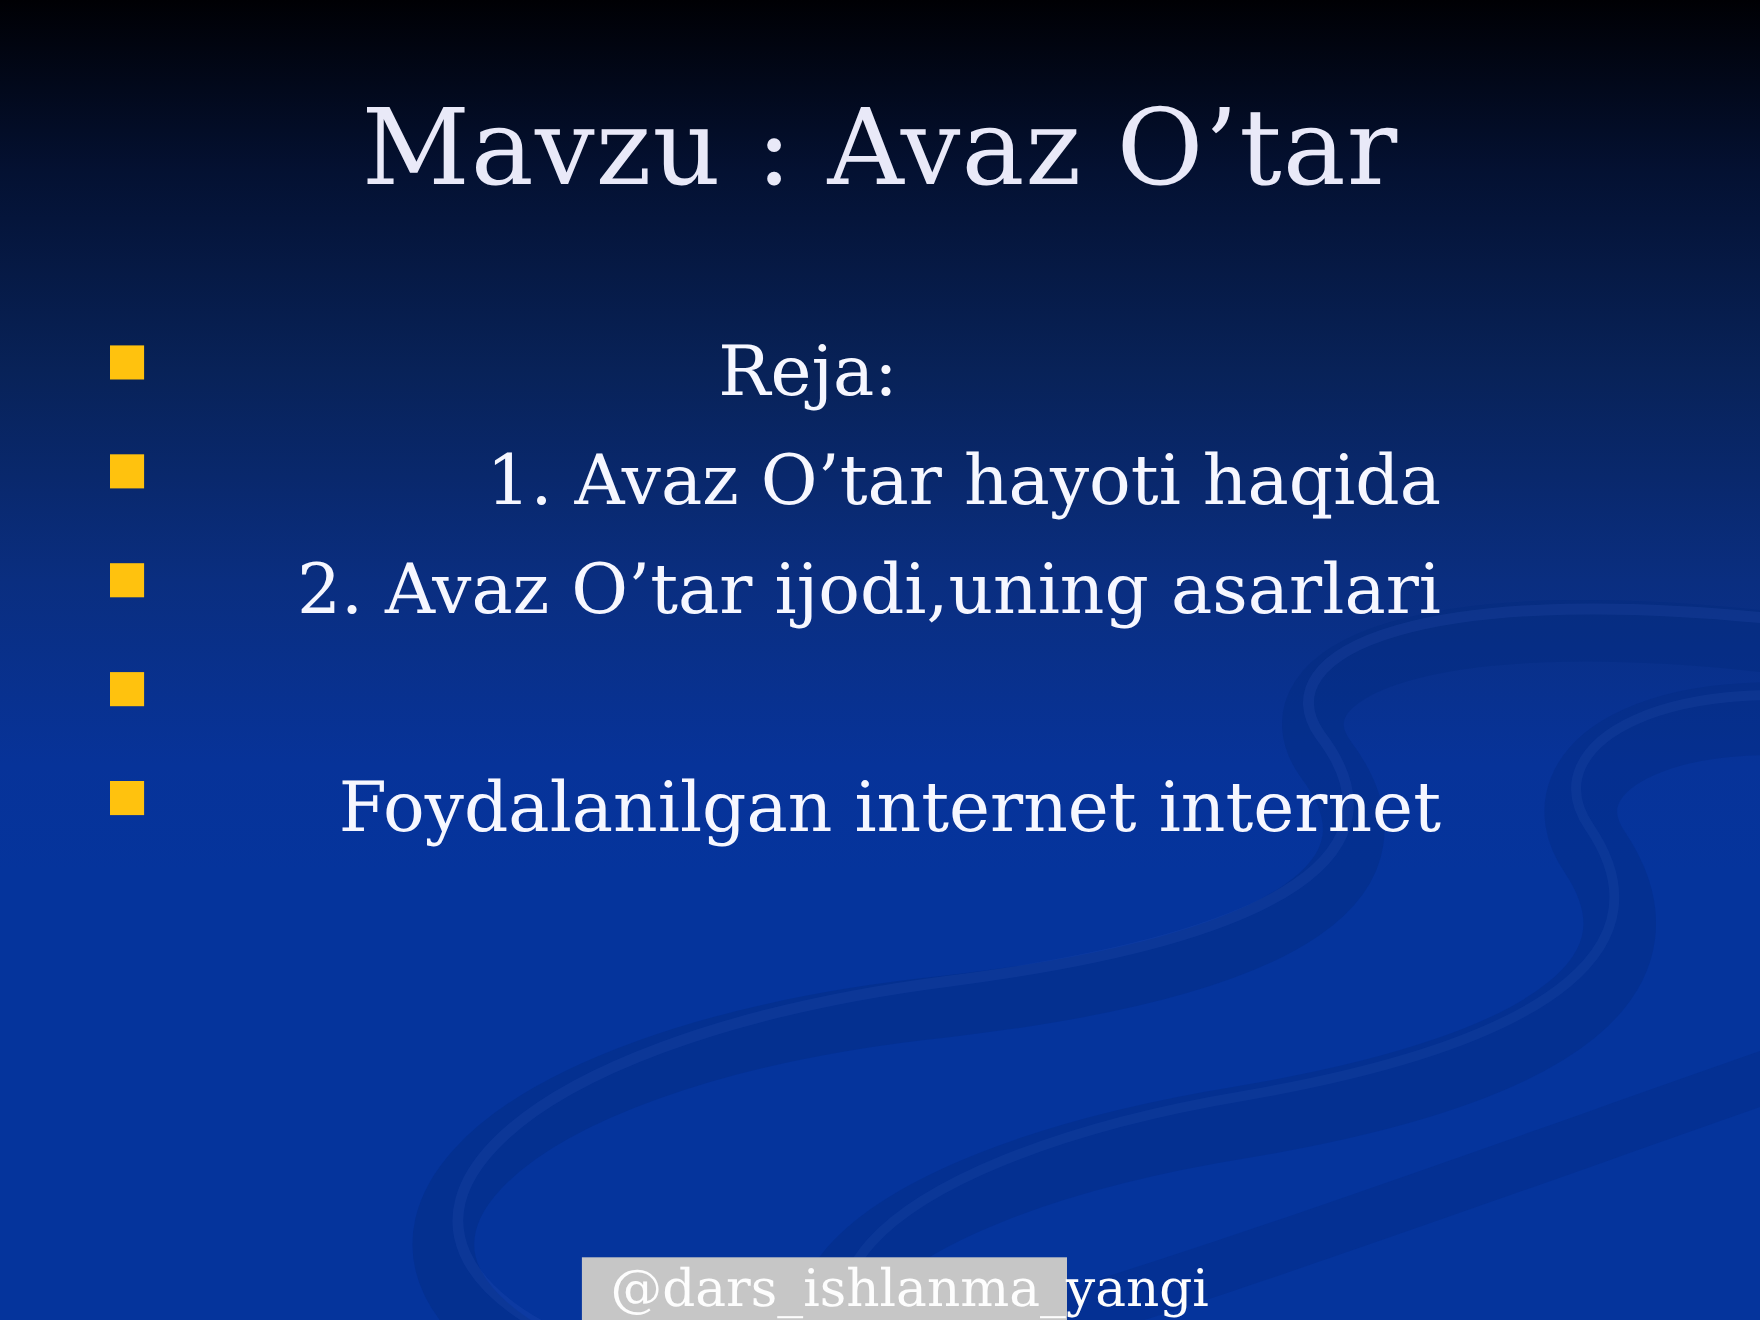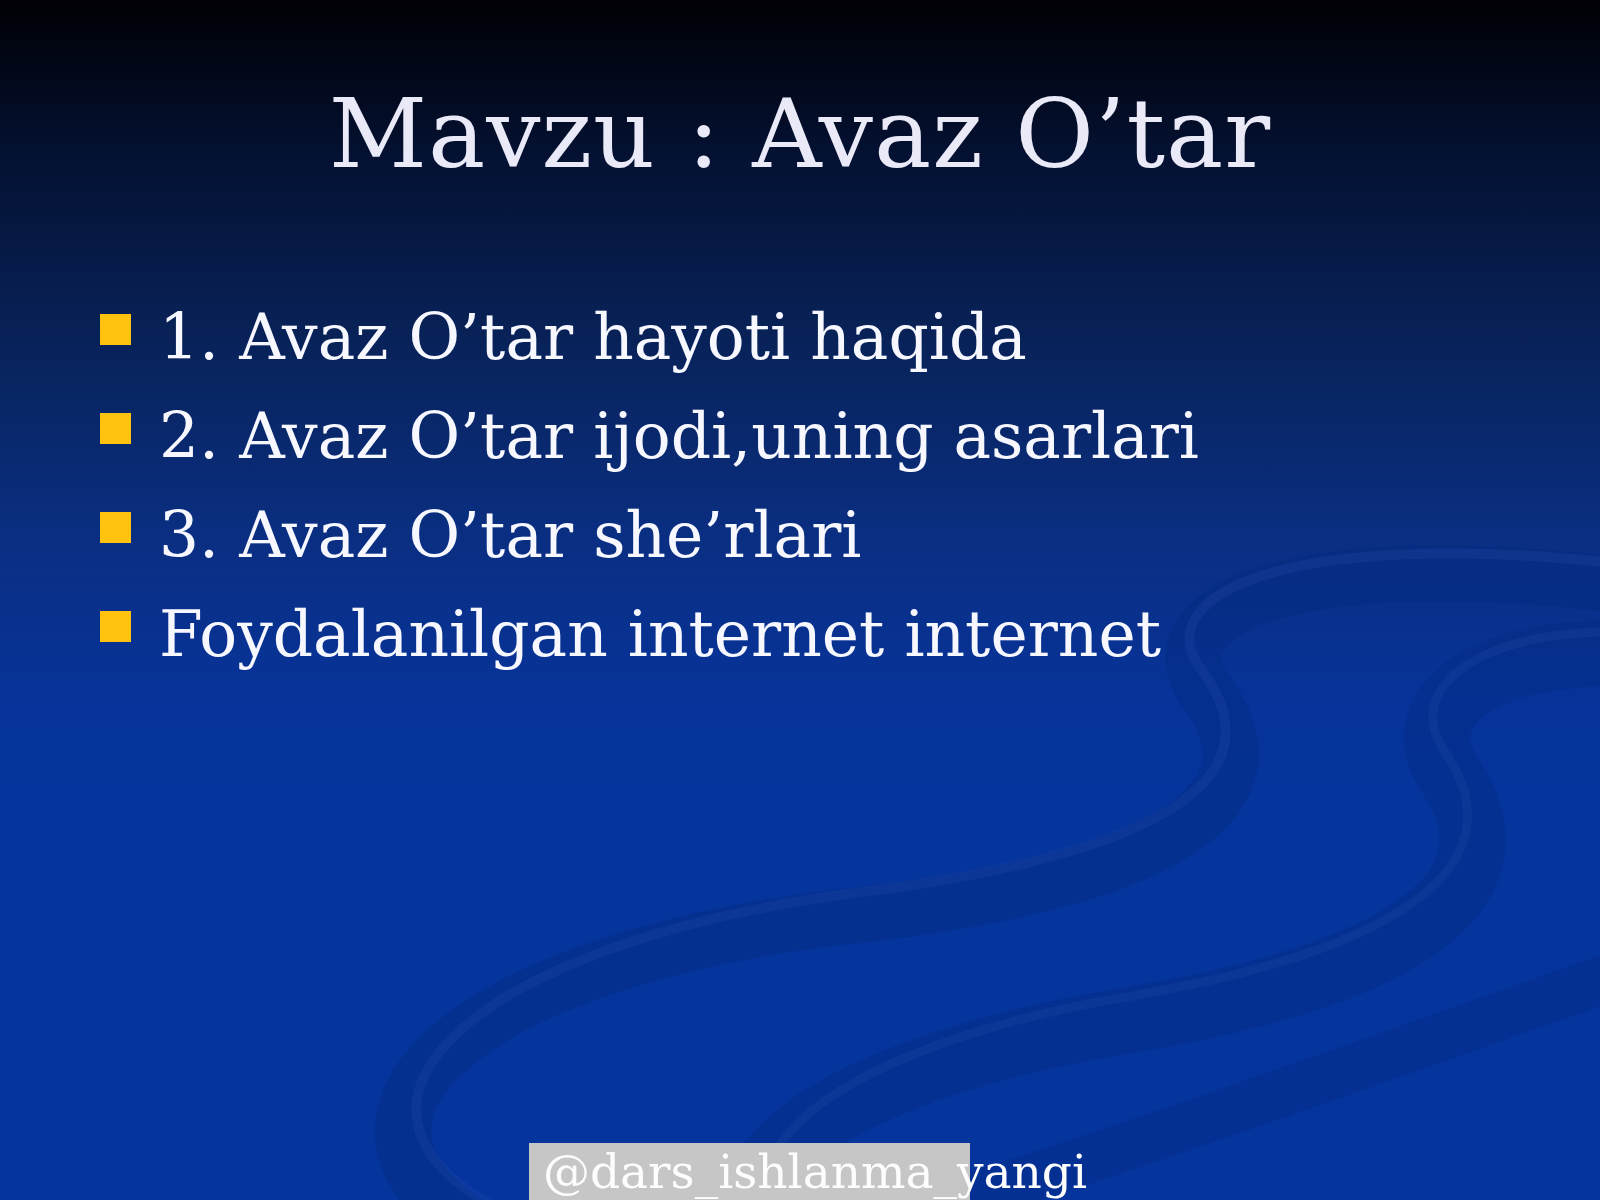--- a/index.html
+++ b/index.html
@@ -28,27 +28,28 @@
   .row{display:flex;align-items:flex-start;height:99px;}
   .sq{
     flex:0 0 auto;width:31px;height:31px;margin-top:22px;
     background:var(--bullet-color,#FFC20E);
   }
   .txt{
     flex:1 1 auto;margin-left:28px;
     font-size:63px;line-height:92px;
     color:var(--body-color,#F6F7FF);
     white-space:nowrap;
+    text-align:right;
   }
   .txt.center{text-align:center;margin-left:0;padding-left:28px;}
   
   .watermark{
     position:absolute;left:529px;top:1143px;width:441px;height:57px;
     background:var(--wm-bg,#C6C6C6);
-    display:flex;align-items:center;padding-left:14px;box-sizing:border-box;
+    display:flex;align-items:center;padding-left:26px;box-sizing:border-box;
   }
   .watermark span{
     font-size:47px;color:var(--wm-text,#FDFDFD);line-height:57px;white-space:nowrap;
   }
 </style>
 </head>
 <body>
 
 <svg class="swirls" width="1600" height="1200" viewBox="0 0 1600 1200" aria-hidden="true">
 
@@ -65,34 +66,37 @@
   <path d="M 880 1265 C 660 1205 780 1055 1132 996
            C 1425 945 1515 855 1445 752
            C 1392 675 1518 605 1720 642" fill="none" stroke="#3A60C0" stroke-opacity="0.14" stroke-width="9"></path>
 
   <path d="M 820 1240 C 1050 1180 1330 1075 1660 960" fill="none" stroke="#02297D" stroke-opacity="0.30" stroke-width="48"></path>
 </svg>
 
 <div class="title">Mavzu : Avaz O’tar</div>
 
 <div class="list" id="bullet-list">
+  <div class="row">
+    <span class="sq"></span>
+    <span class="txt center">Reja:</span>
+  </div>
 
   <div class="row">
     <span class="sq"></span>
     <span class="txt">1. Avaz O’tar hayoti haqida</span>
   </div>
 
   <div class="row">
     <span class="sq"></span>
     <span class="txt">2. Avaz O’tar ijodi,uning asarlari</span>
   </div>
 
   <div class="row">
     <span class="sq"></span>
-    <span class="txt">3. Avaz O’tar she’rlari</span>
   </div>
 
   <div class="row">
     <span class="sq"></span>
     <span class="txt">Foydalanilgan internet internet</span>
   </div>
 </div>
 
 <div class="watermark">
   <span>@dars_ishlanma_yangi</span>

